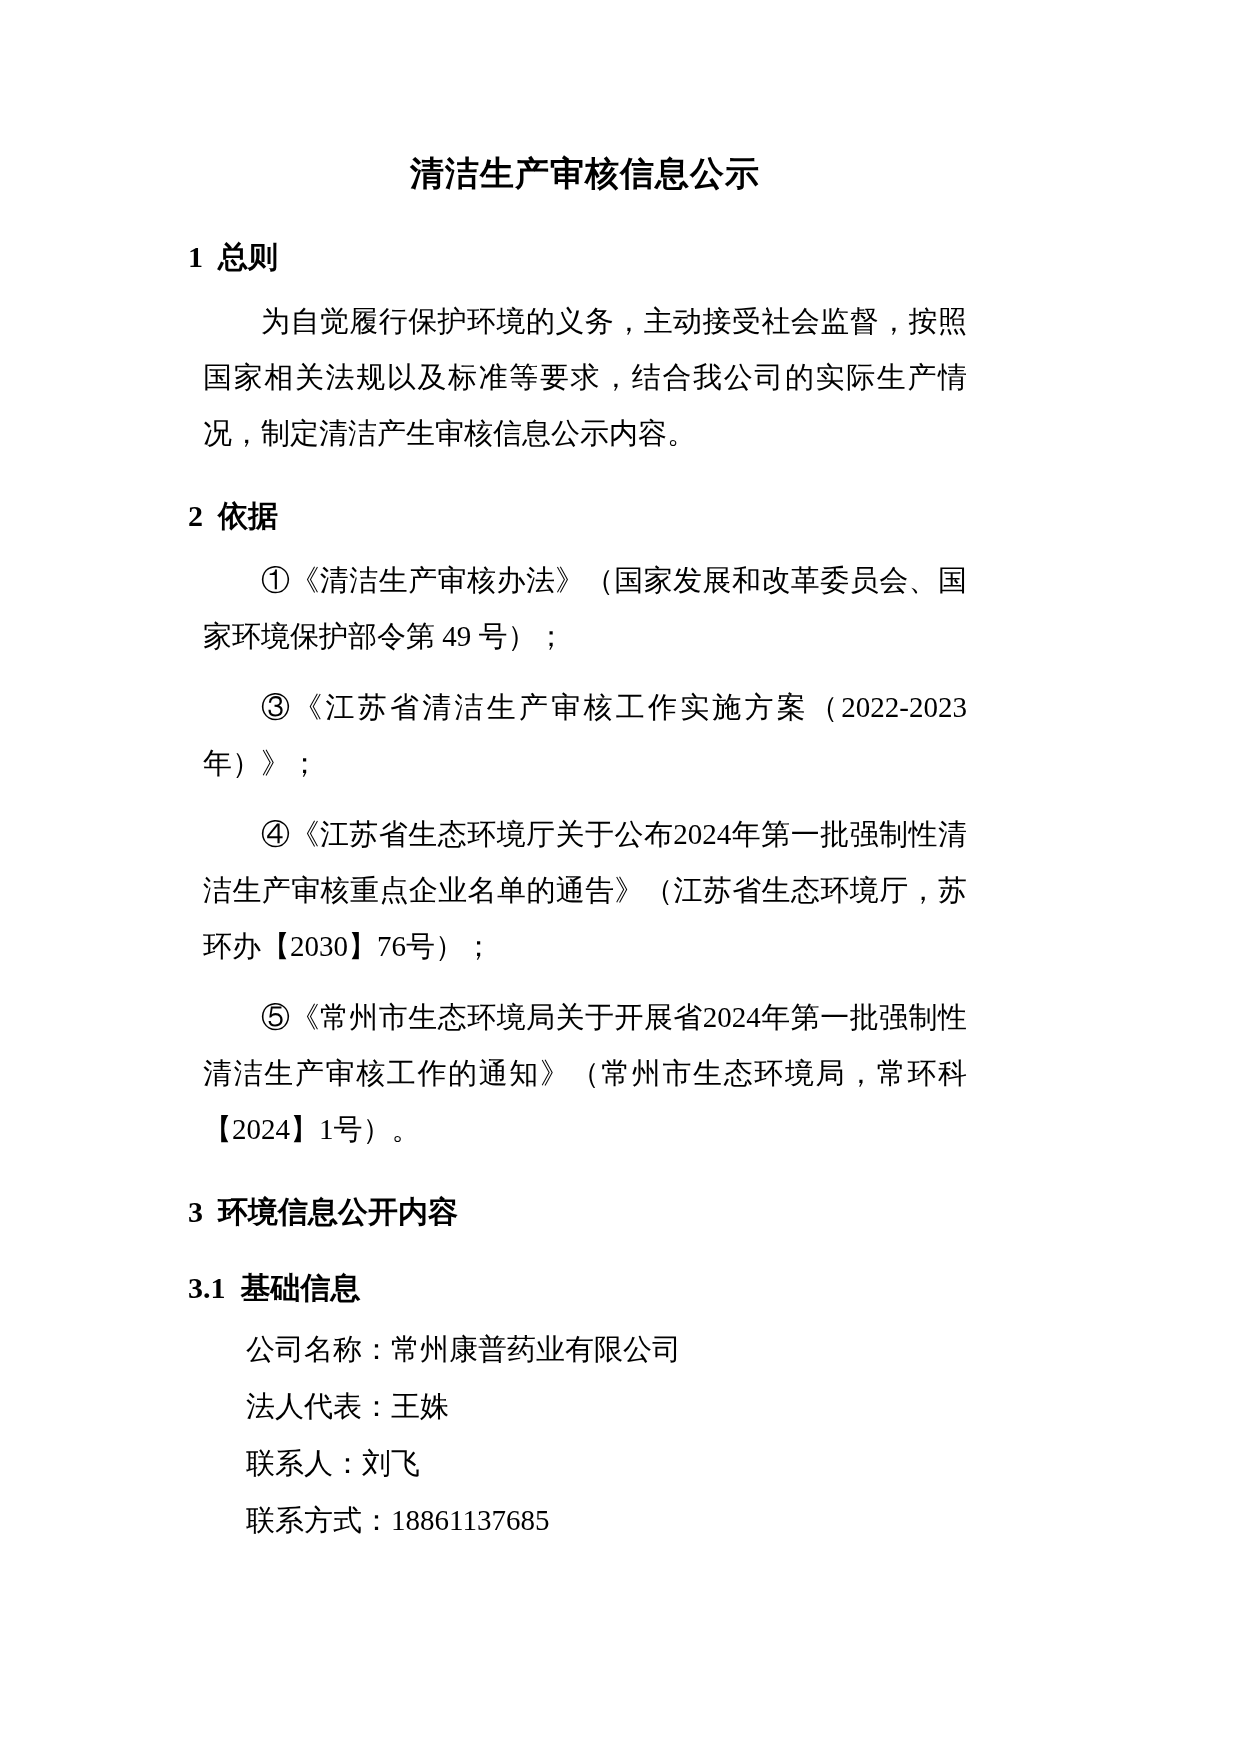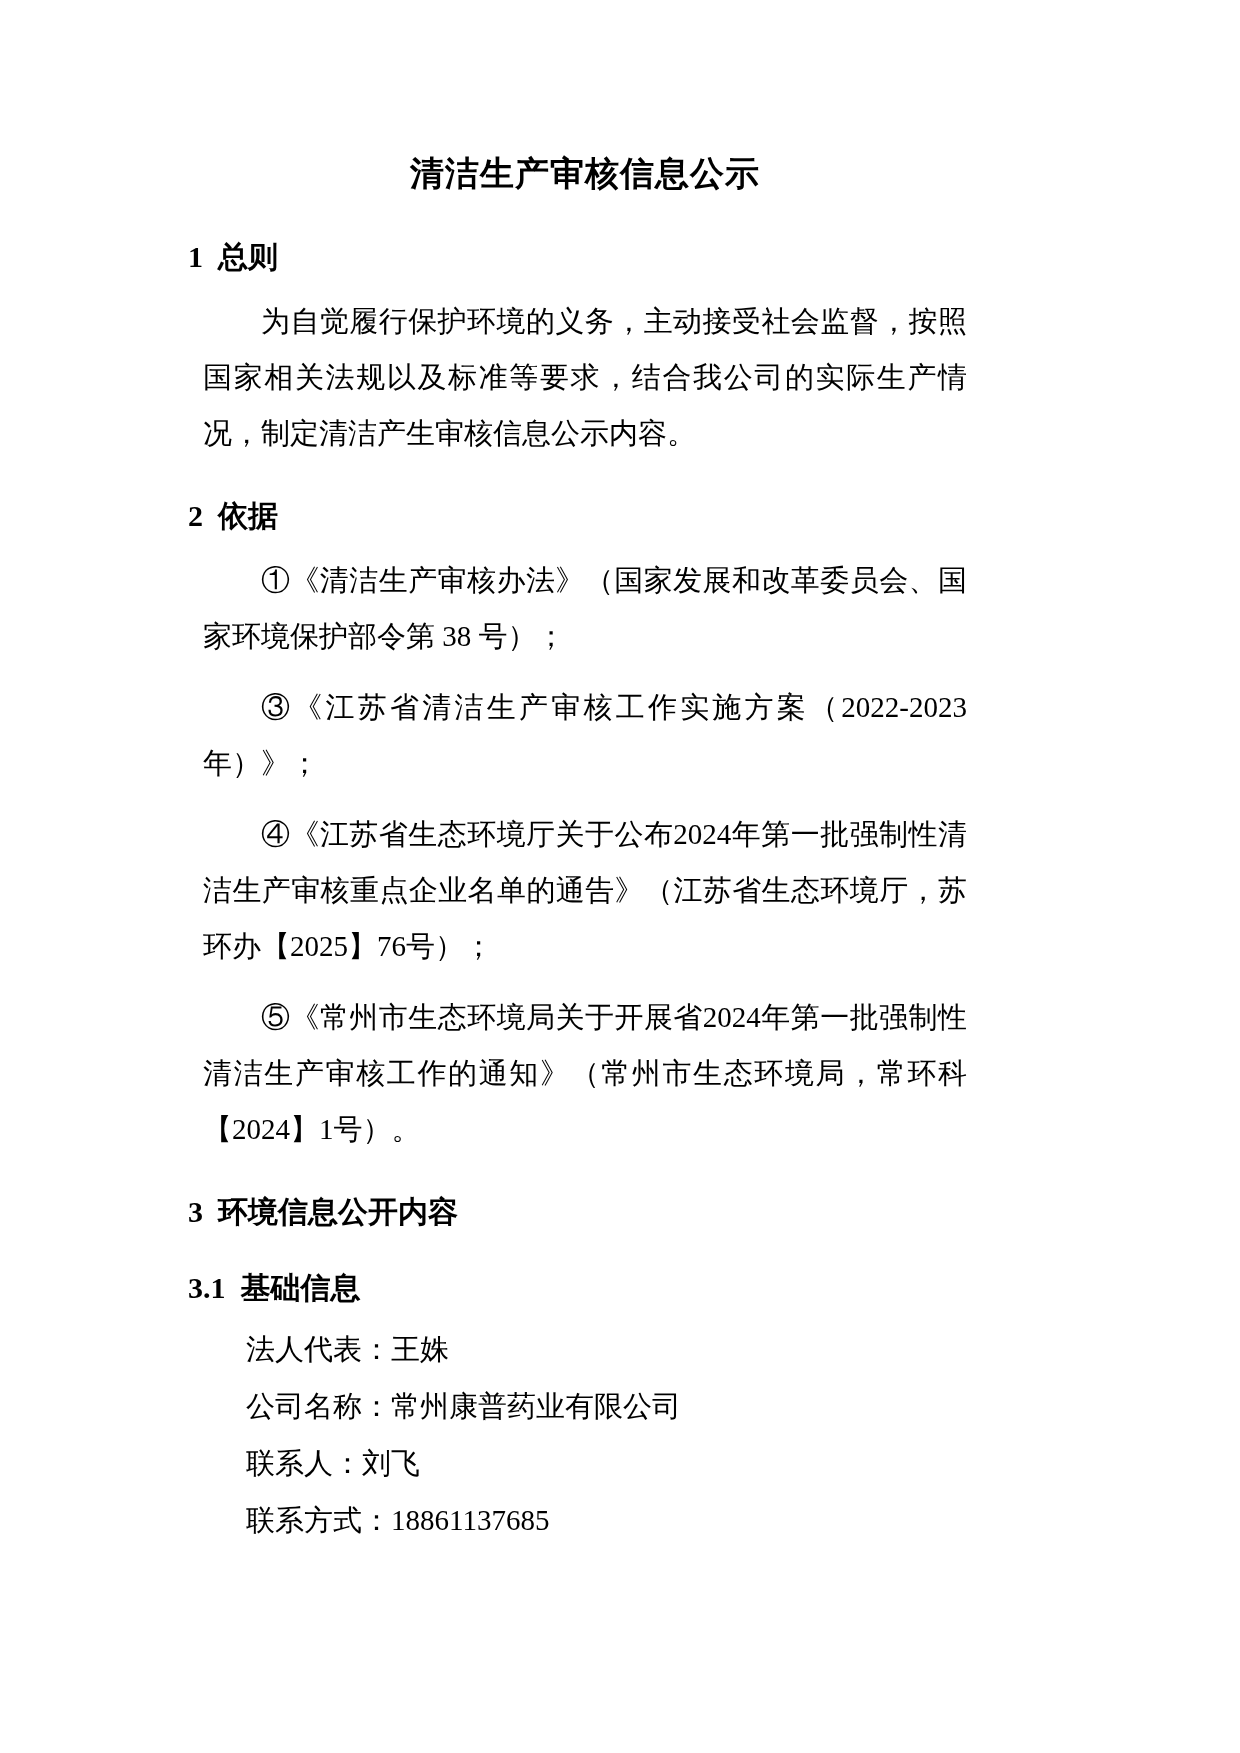--- a/index.html
+++ b/index.html
@@ -64,36 +64,36 @@
 
   <h1 class="doc-title">清洁生产审核信息公示</h1>
 
   <section>
     <h2 class="sec-heading first">1  总则</h2>
     <p class="para">为自觉履行保护环境的义务，主动接受社会监督，按照国家相关法规以及标准等要求，结合我公司的实际生产情况，制定清洁产生审核信息公示内容。</p>
   </section>
 
   <section>
     <h2 class="sec-heading">2  依据</h2>
-    <p class="para">①《清洁生产审核办法》（国家发展和改革委员会、国家环境保护部令第 38 号）；</p>
+    <p class="para">①《清洁生产审核办法》（国家发展和改革委员会、国家环境保护部令第 49 号）；</p>
     <p class="para">③《江苏省清洁生产审核工作实施方案（2022-2023年）》；</p>
-    <p class="para">④《江苏省生态环境厅关于公布2024年第一批强制性清洁生产审核重点企业名单的通告》（江苏省生态环境厅，苏环办【2025】76号）；</p>
+    <p class="para">④《江苏省生态环境厅关于公布2024年第一批强制性清洁生产审核重点企业名单的通告》（江苏省生态环境厅，苏环办【2030】76号）；</p>
     <p class="para">⑤《常州市生态环境局关于开展省2024年第一批强制性清洁生产审核工作的通知》（常州市生态环境局，常环科【2024】1号）。</p>
   </section>
 
   <section>
     <h2 class="sec-heading">3  环境信息公开内容</h2>
   </section>
 
   <section>
     <h2 class="sec-heading">3.1  基础信息</h2>
 
+    <p class="info-line"><span>公司名称：</span><span>常州康普药业有限公司</span></p>
+
     <p class="info-line"><span>法人代表：</span><span>王姝</span></p>
-
-    <p class="info-line"><span>公司名称：</span><span>常州康普药业有限公司</span></p>
 
 
 
     <p class="info-line"><span>联系人：</span><span>刘飞</span></p>
 
     <p class="info-line"><span>联系方式：</span><span>18861137685</span></p>
   </section>
 
 </div>
 

